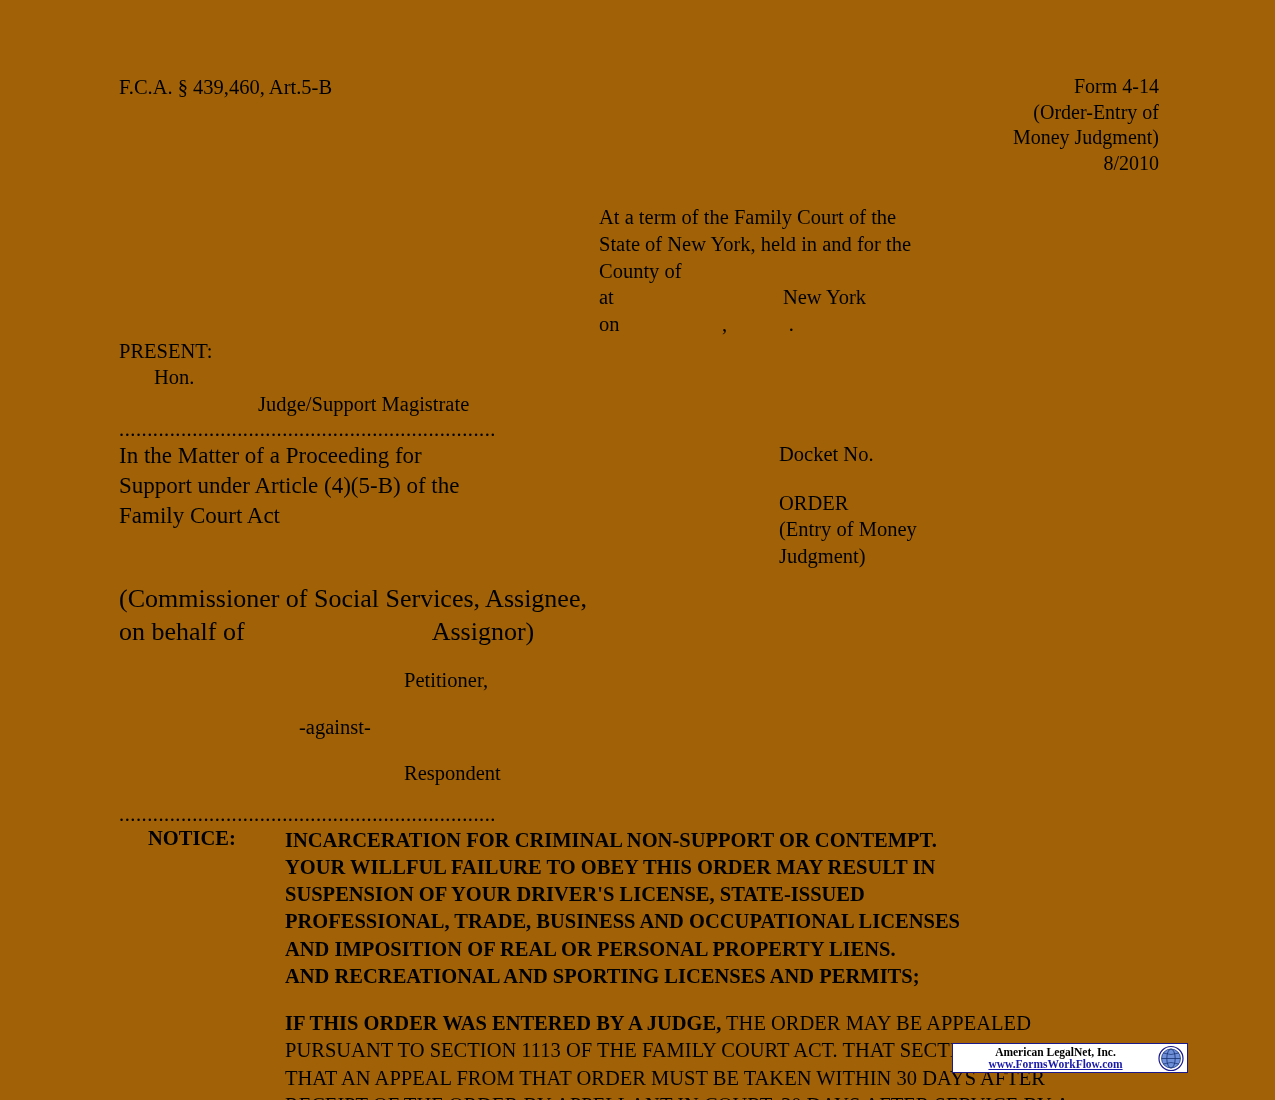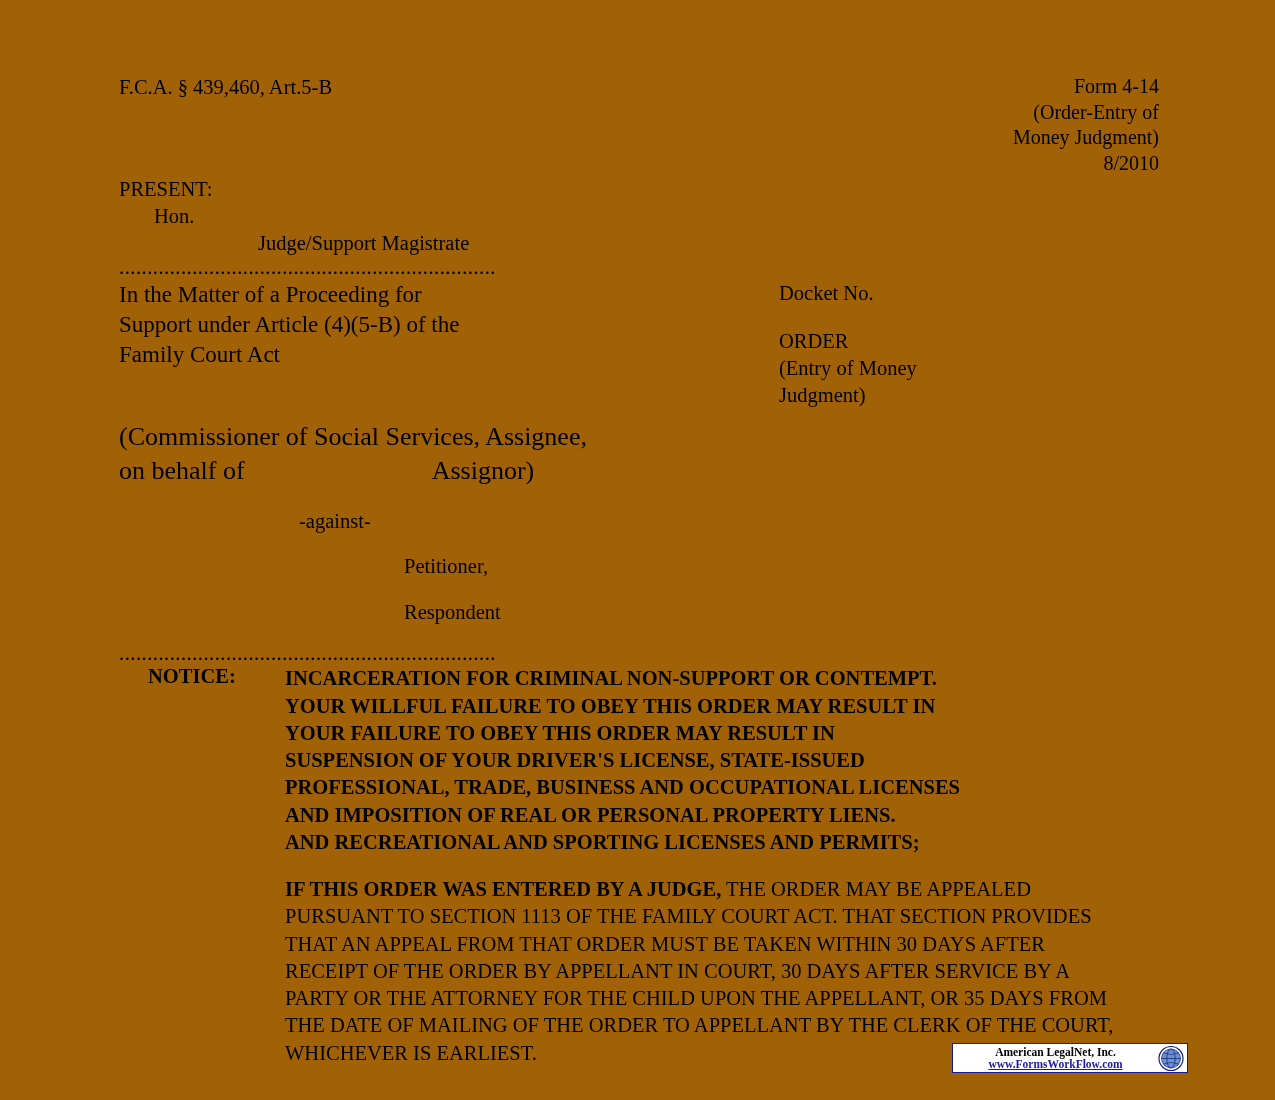--- a/index.html
+++ b/index.html
@@ -167,20 +167,27 @@
     <div class="row">
       <div class="citation">F.C.A. § 439,460, Art.5-B</div>
       <div class="formblock">
         <div>Form 4-14</div>
         <div>(Order-Entry of</div>
         <div>Money Judgment)</div>
         <div>8/2010</div>
       </div>
     </div>
 
+    <div class="venue">
+      <div class="line">At a term of the Family Court of the</div>
+      <div class="line">State of New York, held in and for the</div>
+      <div class="line">County of</div>
+      <div class="line">at                                 New York</div>
+      <div class="line">on                    ,            .</div>
+    </div>
 
     <div class="present">
       <div>PRESENT:</div>
       <div class="hon">Hon.</div>
       <div class="mag">Judge/Support Magistrate</div>
     </div>
 
     <div class="dotline">...................................................................</div>
 
     <div class="caption">
@@ -196,32 +203,31 @@
         <div>(Entry of Money</div>
         <div>Judgment)</div>
       </div>
     </div>
 
     <div class="assignee">
       <div>(Commissioner of Social Services, Assignee,</div>
       <div class="behalf">on behalf of                             Assignor)</div>
     </div>
 
+    <div class="party petitioner">Petitioner,</div>
     <div class="party against">-against-</div>
-    <div class="party petitioner">Petitioner,</div>
     <div class="party respondent">Respondent</div>
 
     <div class="dotline2">...................................................................</div>
 
     <div class="notice">
       <div class="notice-label">NOTICE:</div>
       <div class="notice-body">
         <p class="b">INCARCERATION FOR CRIMINAL NON-SUPPORT OR CONTEMPT.</p>
         <p class="b">YOUR WILLFUL FAILURE TO OBEY THIS ORDER MAY RESULT IN</p>
-        <p class="b">YOUR FAILURE TO OBEY THIS ORDER MAY RESULT IN</p>
         <p class="b">SUSPENSION OF YOUR DRIVER'S LICENSE, STATE-ISSUED</p>
         <p class="b">PROFESSIONAL, TRADE, BUSINESS AND OCCUPATIONAL LICENSES</p>
         <p class="b">AND IMPOSITION OF REAL OR PERSONAL PROPERTY LIENS.</p>
         <p class="b">AND RECREATIONAL AND SPORTING LICENSES AND PERMITS;</p>
 
         <p class="para"><span class="b">IF THIS ORDER WAS ENTERED BY A JUDGE,</span><span> THE ORDER MAY BE APPEALED PURSUANT TO SECTION 1113 OF THE FAMILY COURT ACT. THAT SECTION PROVIDES THAT AN APPEAL FROM THAT ORDER MUST BE TAKEN WITHIN 30 DAYS AFTER RECEIPT OF THE ORDER BY APPELLANT IN COURT, 30 DAYS AFTER SERVICE BY A PARTY OR THE ATTORNEY FOR THE CHILD UPON THE APPELLANT, OR 35 DAYS FROM THE DATE OF MAILING OF THE ORDER TO APPELLANT BY THE CLERK OF THE COURT, WHICHEVER IS EARLIEST.</span></p>
 
       </div>
     </div>
 

